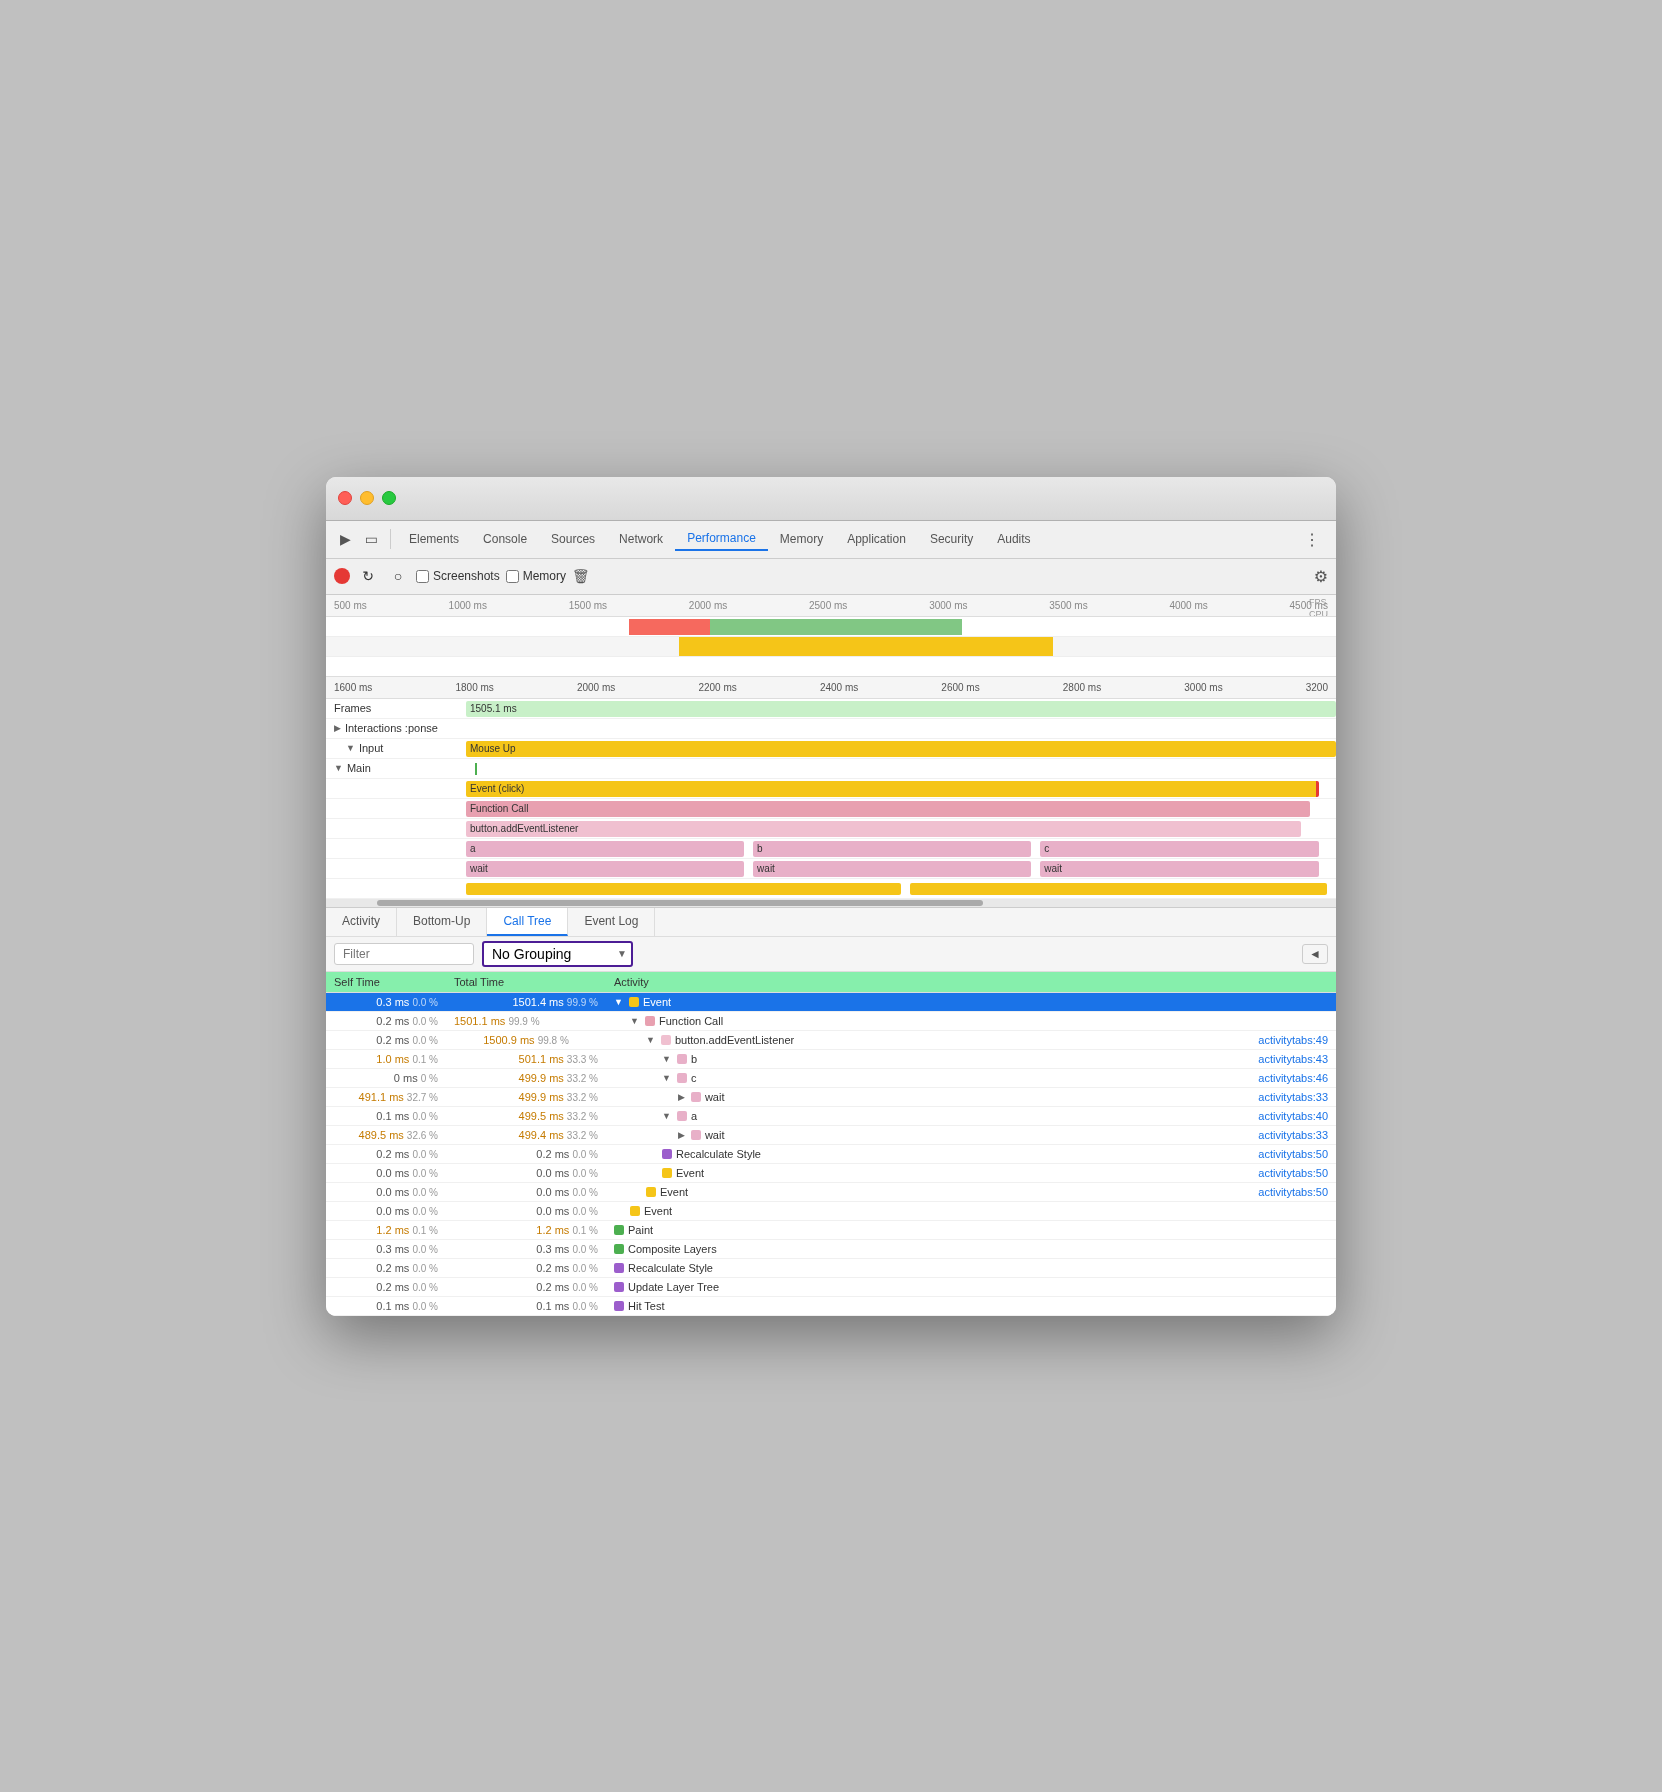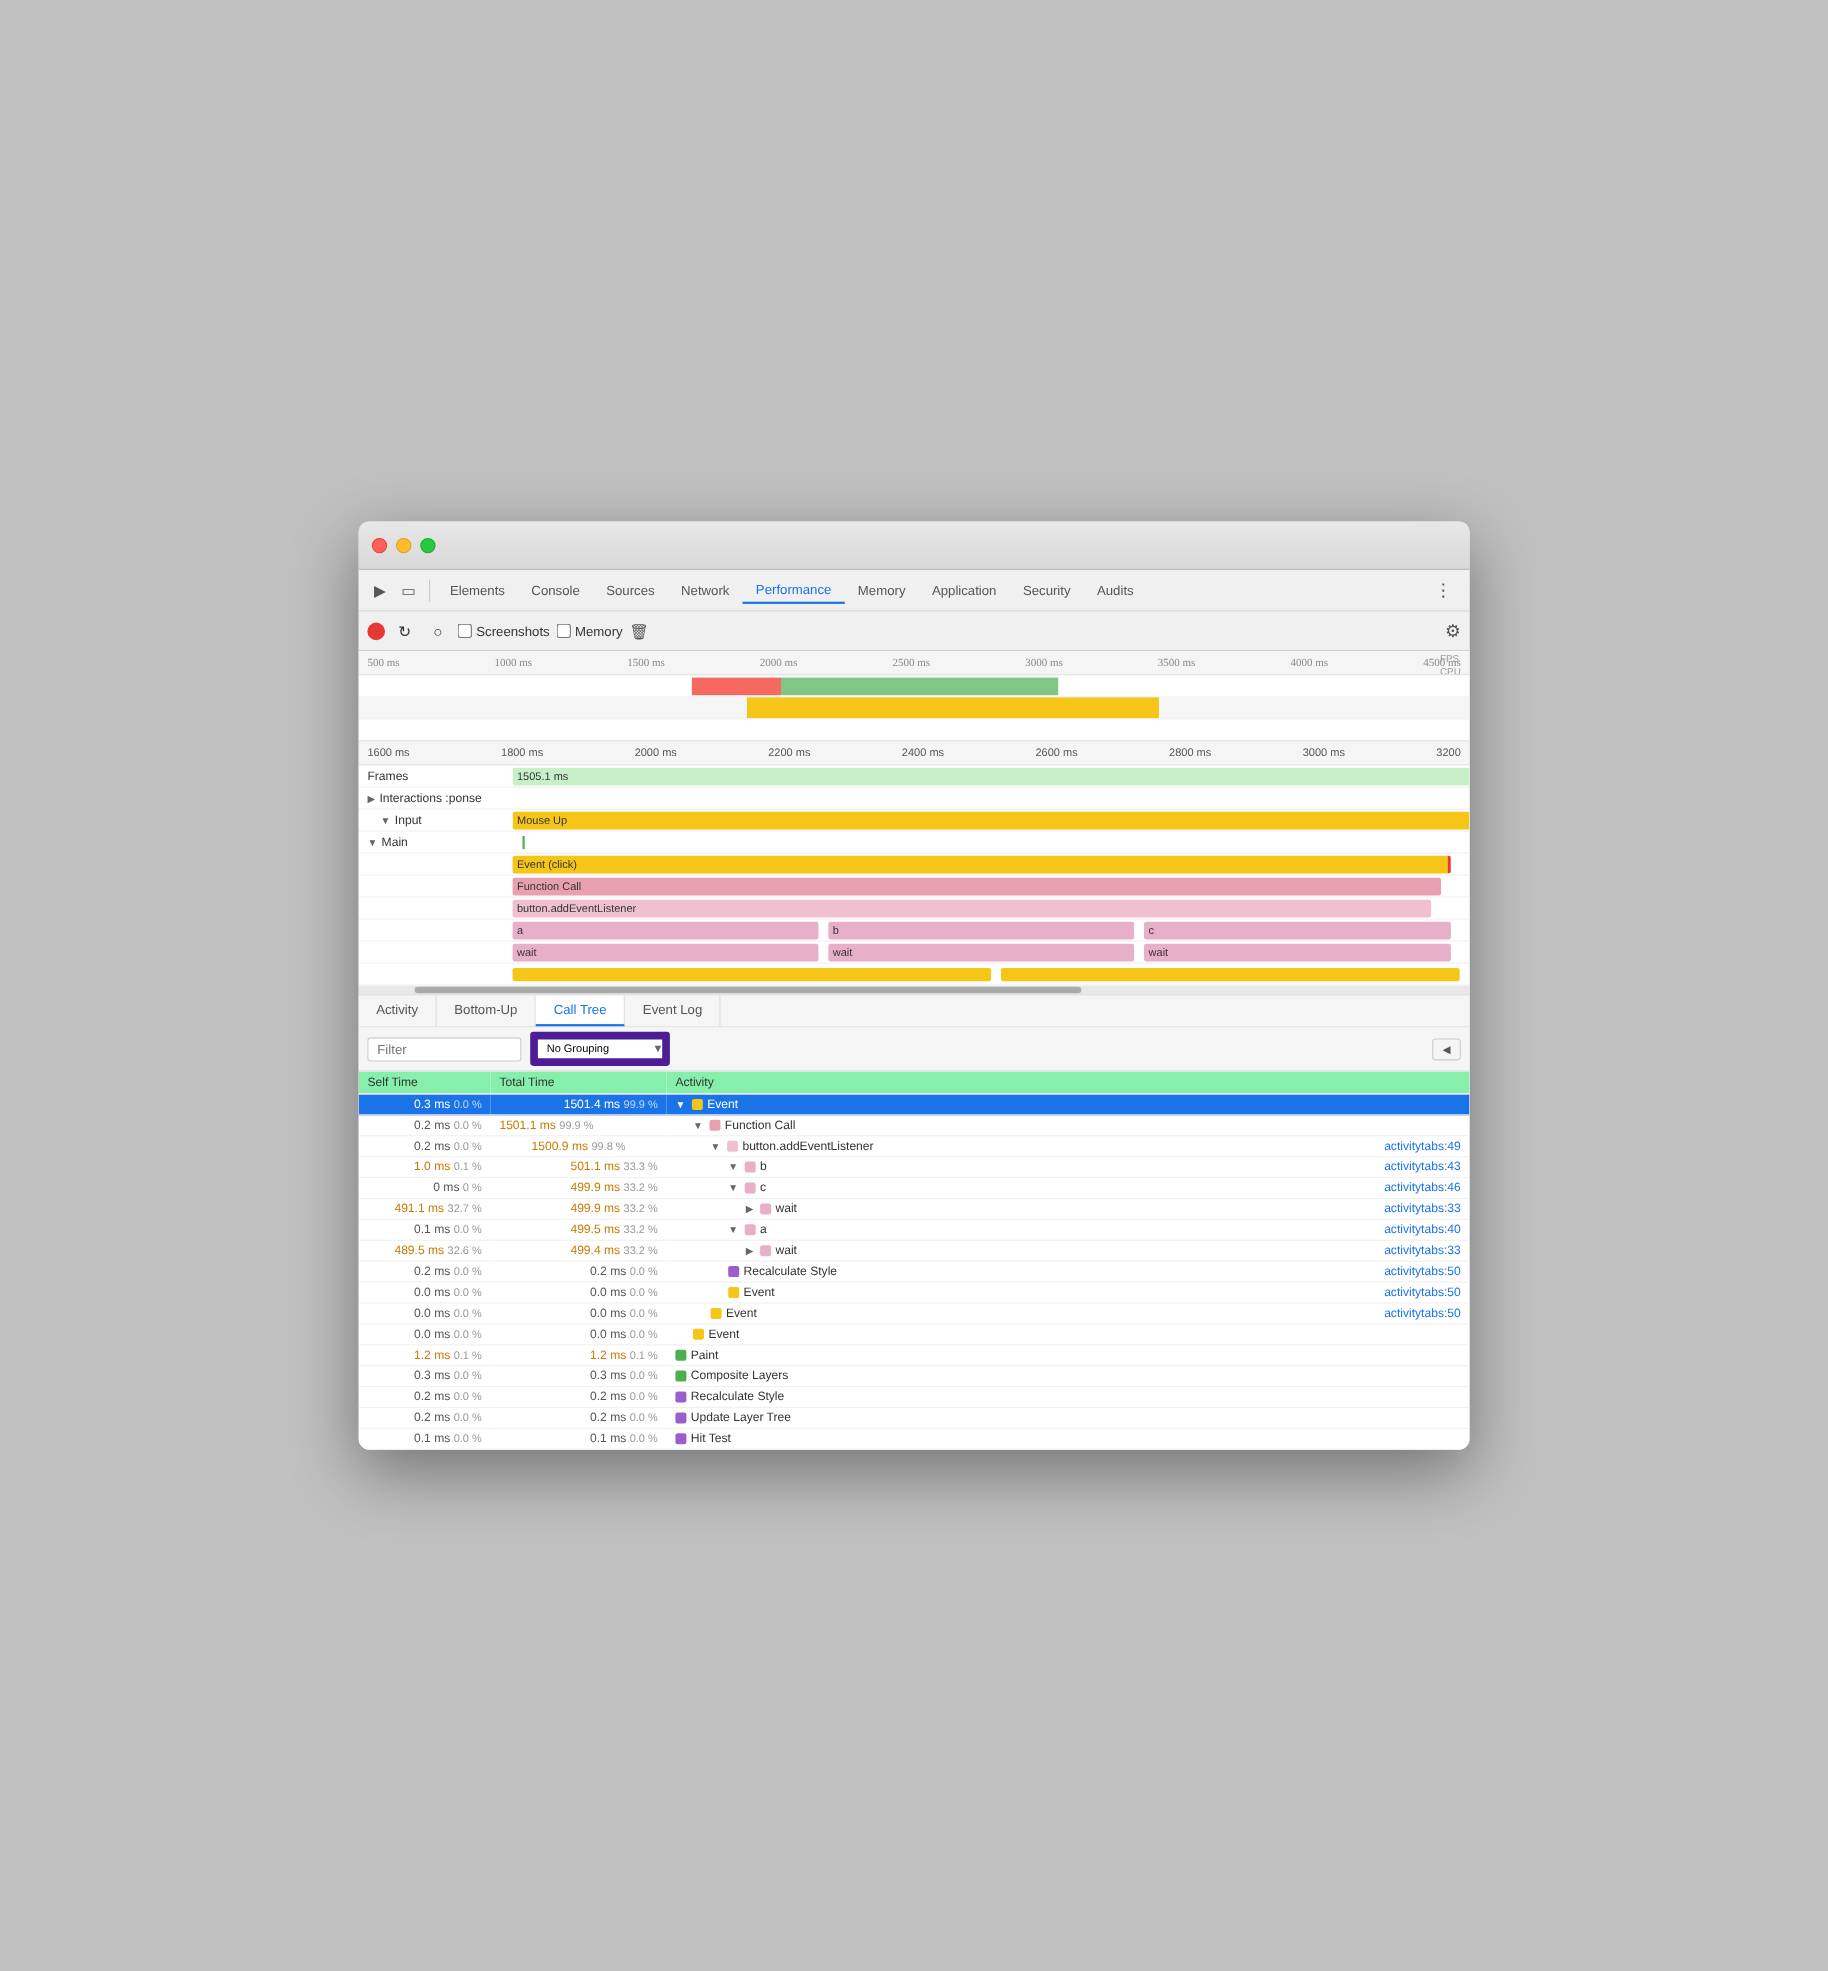--- a/index.html
+++ b/index.html
@@ -172,21 +172,20 @@
       align-items: center;
       font-size: 10px;
       color: #888;
       overflow: hidden;
     }
     .ruler-labels {
       display: flex;
       width: 100%;
       padding: 0 8px;
       justify-content: space-between;
-      font-family: Liberation Serif, serif;
     }
     .fps-labels {
       position: absolute;
       right: 8px;
       top: 2px;
       display: flex;
       flex-direction: column;
       font-size: 9px;
       color: #999;
       gap: 2px;
@@ -329,24 +328,24 @@
     }
     .filter-input {
       border: 1px solid #ccc;
       border-radius: 3px;
       padding: 3px 8px;
       font-size: 12px;
       width: 140px;
       background: white;
     }
     .grouping-select {
-      border: 7px solid #4c1d95;
+      border: 2px solid #4c1d95;
       border-radius: 3px;
       padding: 3px 20px 3px 8px;
-      font-size: 10px;
+      font-size: 14px;
       background: white;
       appearance: none;
       cursor: pointer;
       position: relative;
     }
     .select-wrapper {
       position: relative;
       display: inline-flex;
       align-items: center;
     }

